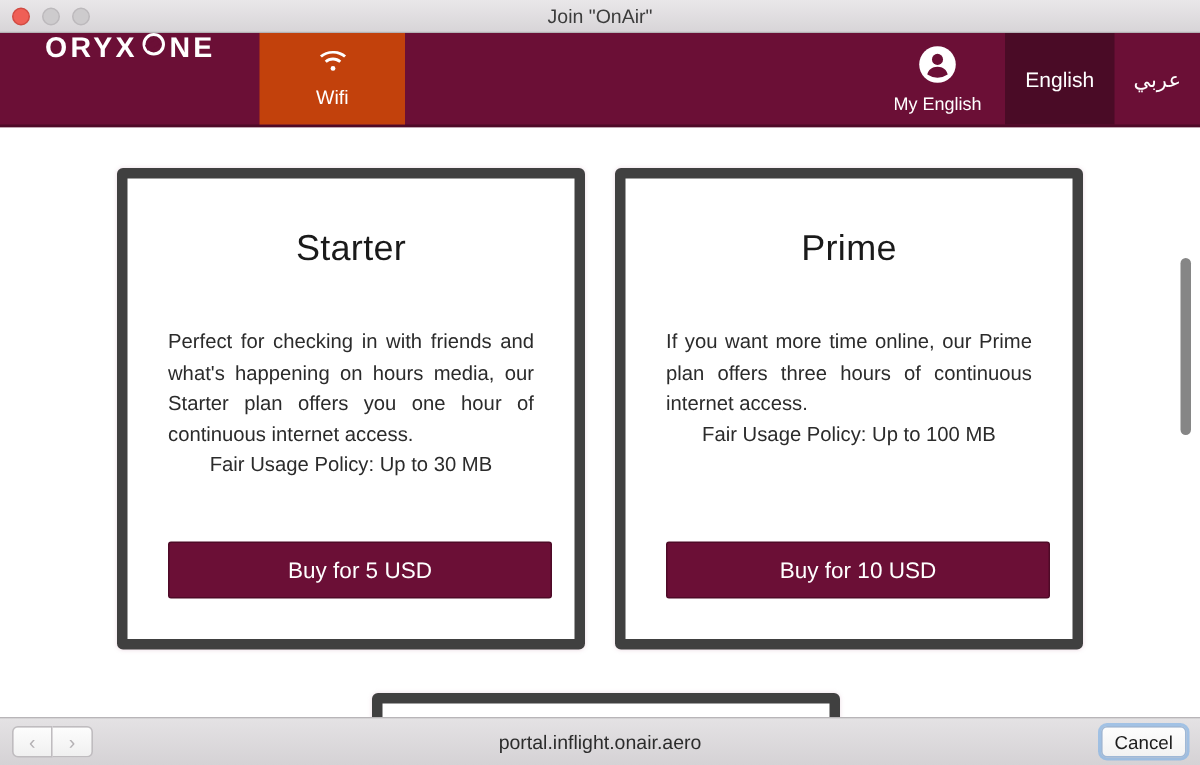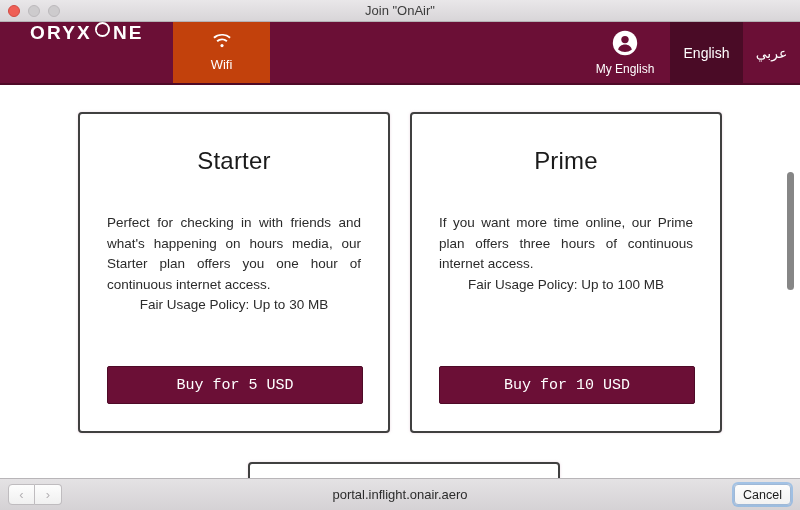--- a/index.html
+++ b/index.html
@@ -178,21 +178,21 @@
 
   #cards {
     position: absolute;
     left: 0; top: 0;
     width: 800px;
   }
 
   .card {
     position: absolute;
     background: #ffffff;
-    border: 2px solid #404040;
+    border: 7px solid #404040;
     border-radius: 4px;
     box-sizing: border-box;
     box-shadow: 0 0 3px rgba(200,150,175,0.35);
   }
   #card-starter {
     left: 78px;
     top: 27px;
     width: 312px;
     height: 321px;
   }
@@ -238,21 +238,21 @@
     position: absolute;
     left: 27px;
     bottom: 27px;
     width: 256px;
     height: 38px;
     background: #6b0f36;
     border: 1px solid #4e0a27;
     border-radius: 2px;
     color: #ffffff;
     font-size: 15px;
-    font-family: Liberation Mono, monospace;
+    font-family: Liberation Sans, sans-serif;
     cursor: pointer;
     padding: 0;
     box-sizing: border-box;
   }
 
   
   #scrollbar-track {
     position: absolute;
     right: 2px;
     top: 0;

